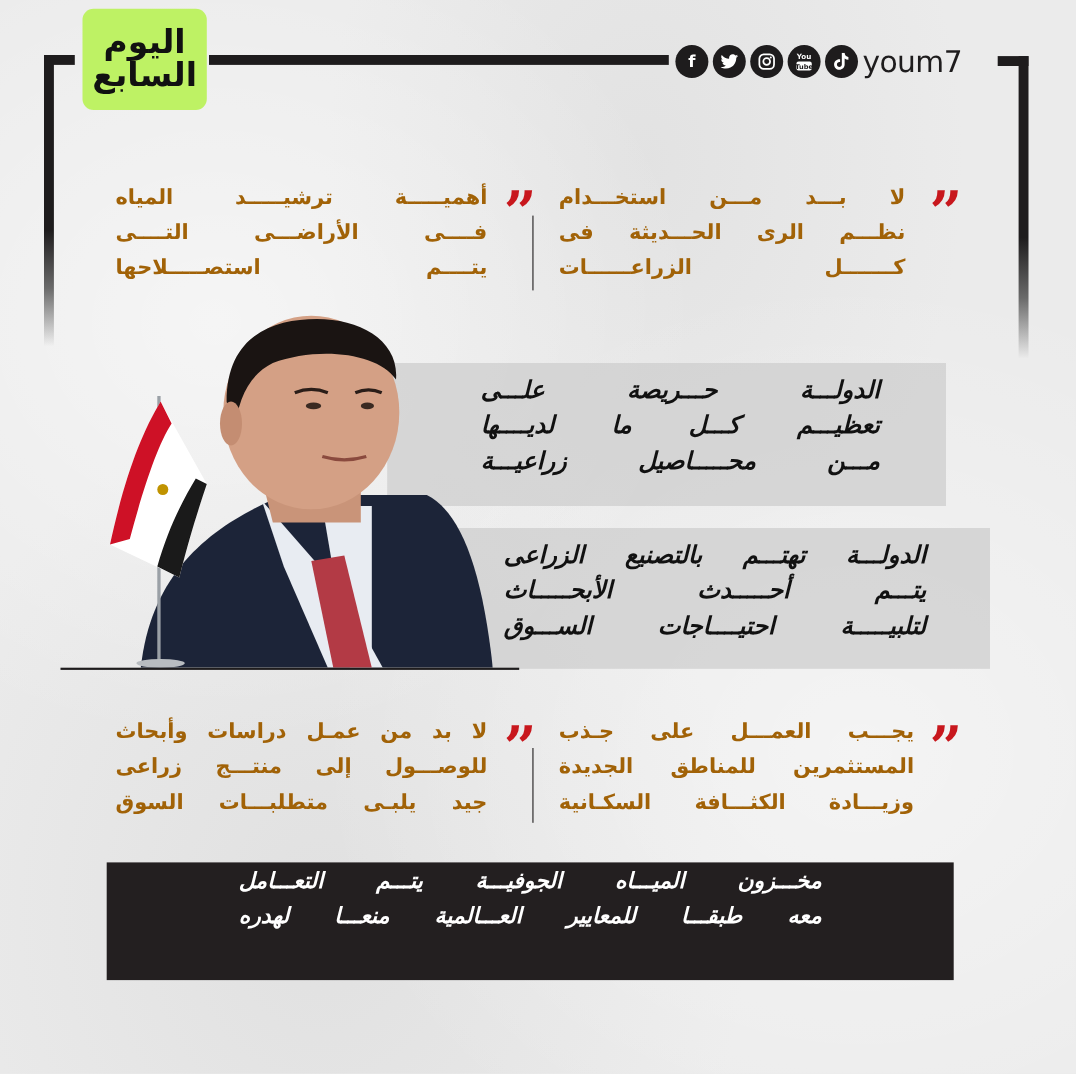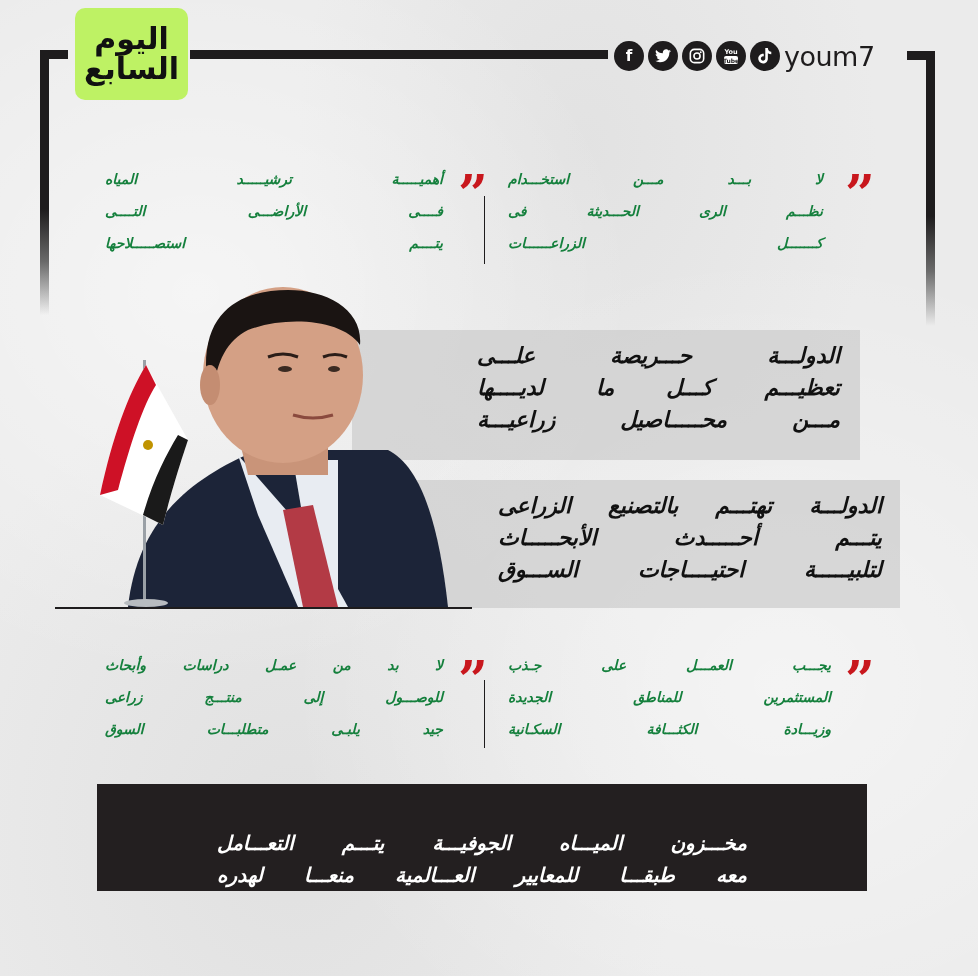--- a/index.html
+++ b/index.html
@@ -41,22 +41,22 @@
     width: 30px; height: 30px; border-radius: 50%; background: #1e1c1d; color: #fff;
     display: flex; align-items: center; justify-content: center;
     font-family: "DejaVu Sans", sans-serif; font-weight: bold; font-size: 15px;
   }
   .soc-icon.yt { font-size: 7px; line-height: 8px; text-align: center; }
   .brand { font-family: "DejaVu Sans", sans-serif; font-weight: normal; font-size: 27px; color: #1e1c1d; margin-left: 0; letter-spacing: -0.5px; }
 
   
   .quote {
     position: absolute; direction: rtl; text-align: justify; text-align-last: justify;
-    font-family: "DejaVu Sans", sans-serif; font-weight: bold; font-style: italic;
-    font-size: 14px; line-height: 32px; color: #15803d;
+    font-family: "DejaVu Sans", sans-serif; font-weight: bold; 
+    font-size: 19px; line-height: 32px; color: #a16207;
   }
   .quote .ln { display: block; }
   .qmark {
     position: absolute; color: #c8171d; font-family: "DejaVu Serif", serif; font-weight: bold;
     font-size: 52px; line-height: 52px; height: 30px; overflow: hidden;
   }
   .vsep { position: absolute; width: 1px; background: #1e1c1d; }
 
   .q1 { left: 508px; top: 163px; width: 315px; }
   .q2 { left: 105px; top: 163px; width: 338px; }
@@ -65,34 +65,34 @@
 
   
   .box {
     position: absolute; background: rgba(205,205,205,0.75);
   }
   .box1 { left: 352px; top: 330px; width: 508px; height: 130px; }
   .box2 { left: 352px; top: 480px; width: 548px; height: 128px; }
   .box-text {
     position: absolute; direction: rtl; text-align: justify; text-align-last: justify;
     font-family: "DejaVu Sans", sans-serif; font-weight: bold; font-style: italic;
-    font-size: 22px; line-height: 32px; color: #111; margin-left: 40px;
+    font-size: 22px; line-height: 32px; color: #111;
   }
   .box-text .ln { display: block; }
   .bt1 { left: 437px; top: 340px; width: 363px; }
   .bt2 { left: 458px; top: 490px; width: 384px; }
 
   
   .portrait { position: absolute; left: 88px; top: 285px; width: 360px; height: 322px; }
   .baseline { position: absolute; left: 55px; top: 607px; width: 417px; height: 2px; background: #1e1c1d; }
 
   
   .banner {
     position: absolute; left: 97px; top: 784px; width: 770px; height: 107px; background: #231f20;
-    display: flex; align-items: flex-end; justify-content: center;
+    display: flex; align-items: flex-start; justify-content: center;
   }
   .banner-text {
     direction: rtl; text-align: justify; text-align-last: justify; width: 530px;
     font-family: "DejaVu Sans", sans-serif; font-weight: bold; font-style: italic;
     color: #fff; font-size: 20px; line-height: 32px;
   }
   .banner-text .ln { display: block; }
 </style>
 </head>
 <body>

